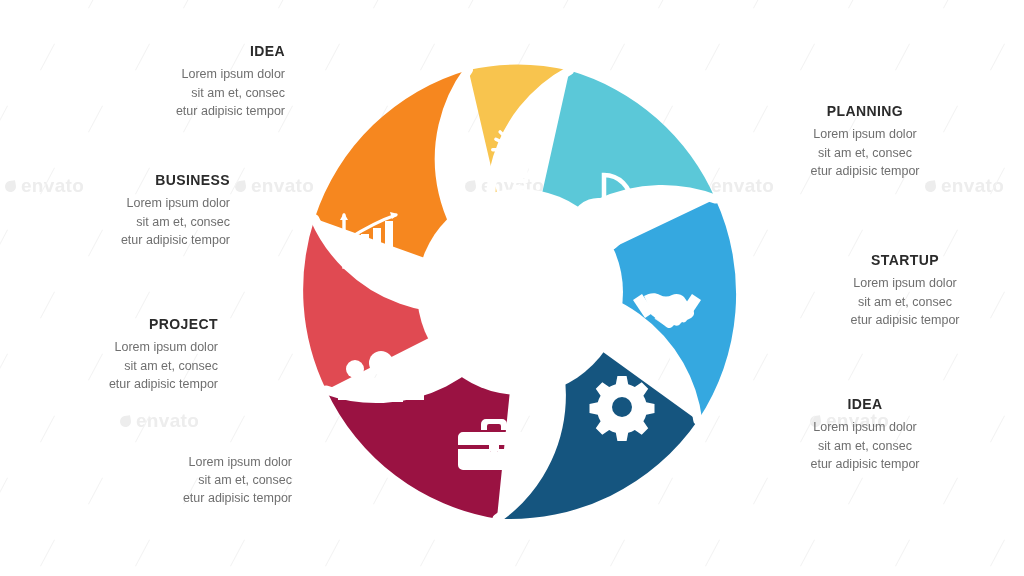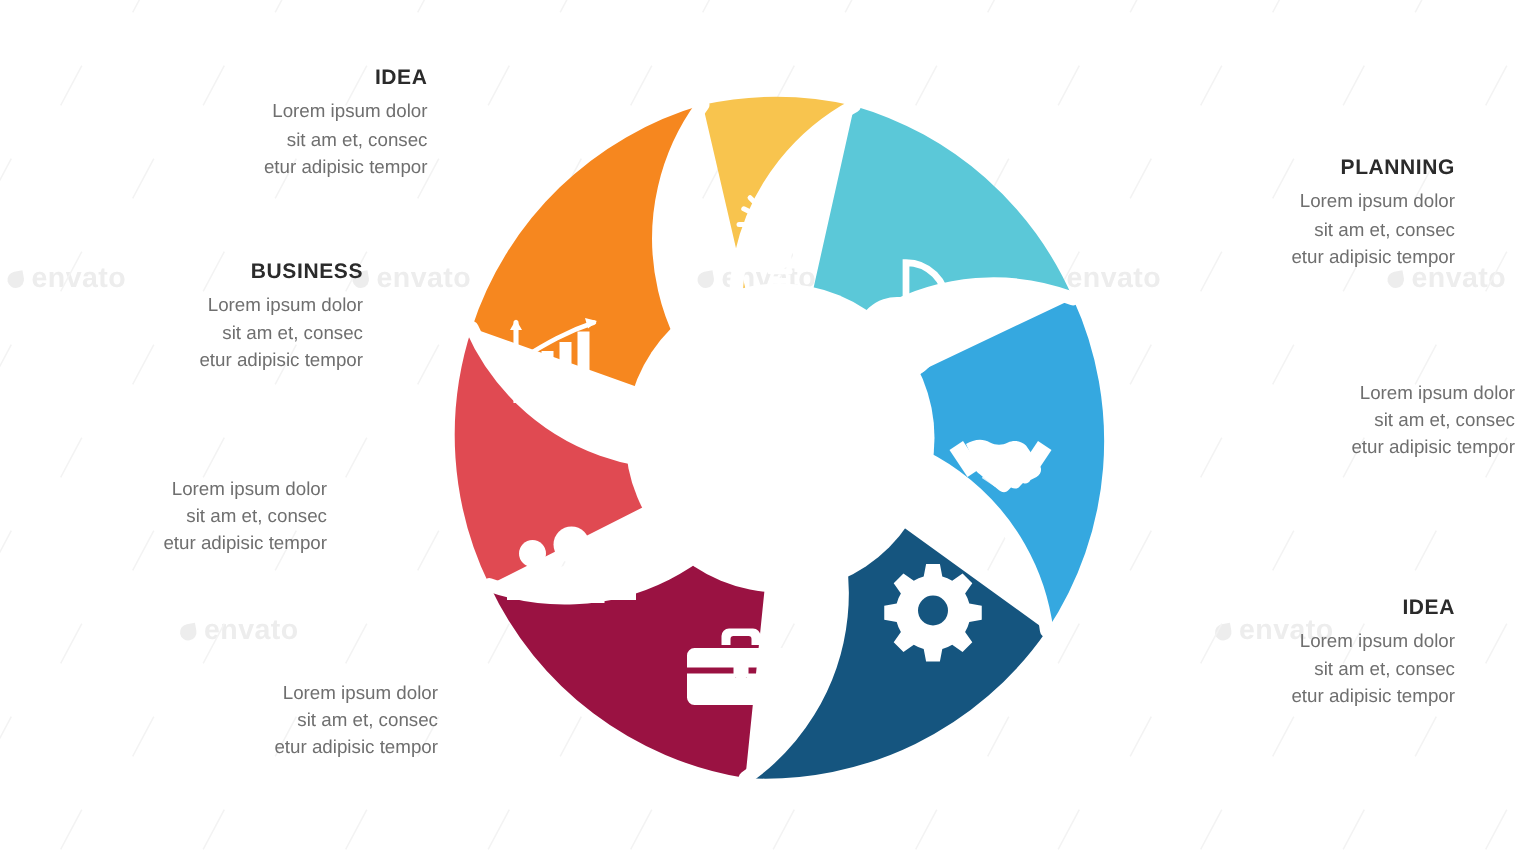--- a/index.html
+++ b/index.html
@@ -70,21 +70,21 @@
     display: block;
     width: 456px;
     height: 476px;
   }
 
   
   .label-block {
     position: absolute;
     width: 210px;
   }
-  .label-block.right { text-align: right; }
+  .label-block.right { text-align: center; }
   .label-block.left  { text-align: right; }
 
   .label-title {
     font-size: 14px;
     font-weight: 700;
     color: #2b2b2b;
     letter-spacing: 0.4px;
     line-height: 1.1;
     margin: 0 0 6px 0;
     font-family: "Liberation Sans", sans-serif;
@@ -93,21 +93,21 @@
     font-size: 12.5px;
     color: #6f6f6f;
     line-height: 1.45;
     margin: 0;
     font-family: "Liberation Sans", sans-serif;
     white-space: pre-line;
   }
 
   
   #lbl-idea-top    { left: 75px;  top: 44px;  }
-  #lbl-business    { left: 32px;  top: 173px; }
+  #lbl-business    { left: 20px;  top: 173px; }
   #lbl-project     { left: 8px;   top: 317px; }
   #lbl-teamwork    { left: 82px;  top: 453px; }
   #lbl-planning    { left: 760px; top: 104px; }
   #lbl-startup     { left: 800px; top: 253px; }
   #lbl-idea-bottom { left: 760px; top: 397px; }
 </style>
 </head>
 <body>
 
 <div id="watermark-layer">
@@ -440,39 +440,41 @@
   </div>
 
   <div class="label-block left" id="lbl-business">
     <div class="label-title">BUSINESS</div>
     <div class="label-desc">Lorem ipsum dolor
 sit am et, consec
 etur adipisic tempor</div>
   </div>
 
   <div class="label-block left" id="lbl-project">
+    <div class="label-title">PROJECT</div>
     <div class="label-desc">Lorem ipsum dolor
 sit am et, consec
 etur adipisic tempor</div>
   </div>
 
   <div class="label-block left" id="lbl-teamwork">
     <div class="label-desc">Lorem ipsum dolor
 sit am et, consec
 etur adipisic tempor</div>
   </div>
 
   <div class="label-block right" id="lbl-planning">
     <div class="label-title">PLANNING</div>
     <div class="label-desc">Lorem ipsum dolor
 sit am et, consec
 etur adipisic tempor</div>
   </div>
 
   <div class="label-block right" id="lbl-startup">
+    <div class="label-title">STARTUP</div>
     <div class="label-desc">Lorem ipsum dolor
 sit am et, consec
 etur adipisic tempor</div>
   </div>
 
   <div class="label-block right" id="lbl-idea-bottom">
     <div class="label-title">IDEA</div>
     <div class="label-desc">Lorem ipsum dolor
 sit am et, consec
 etur adipisic tempor</div>

